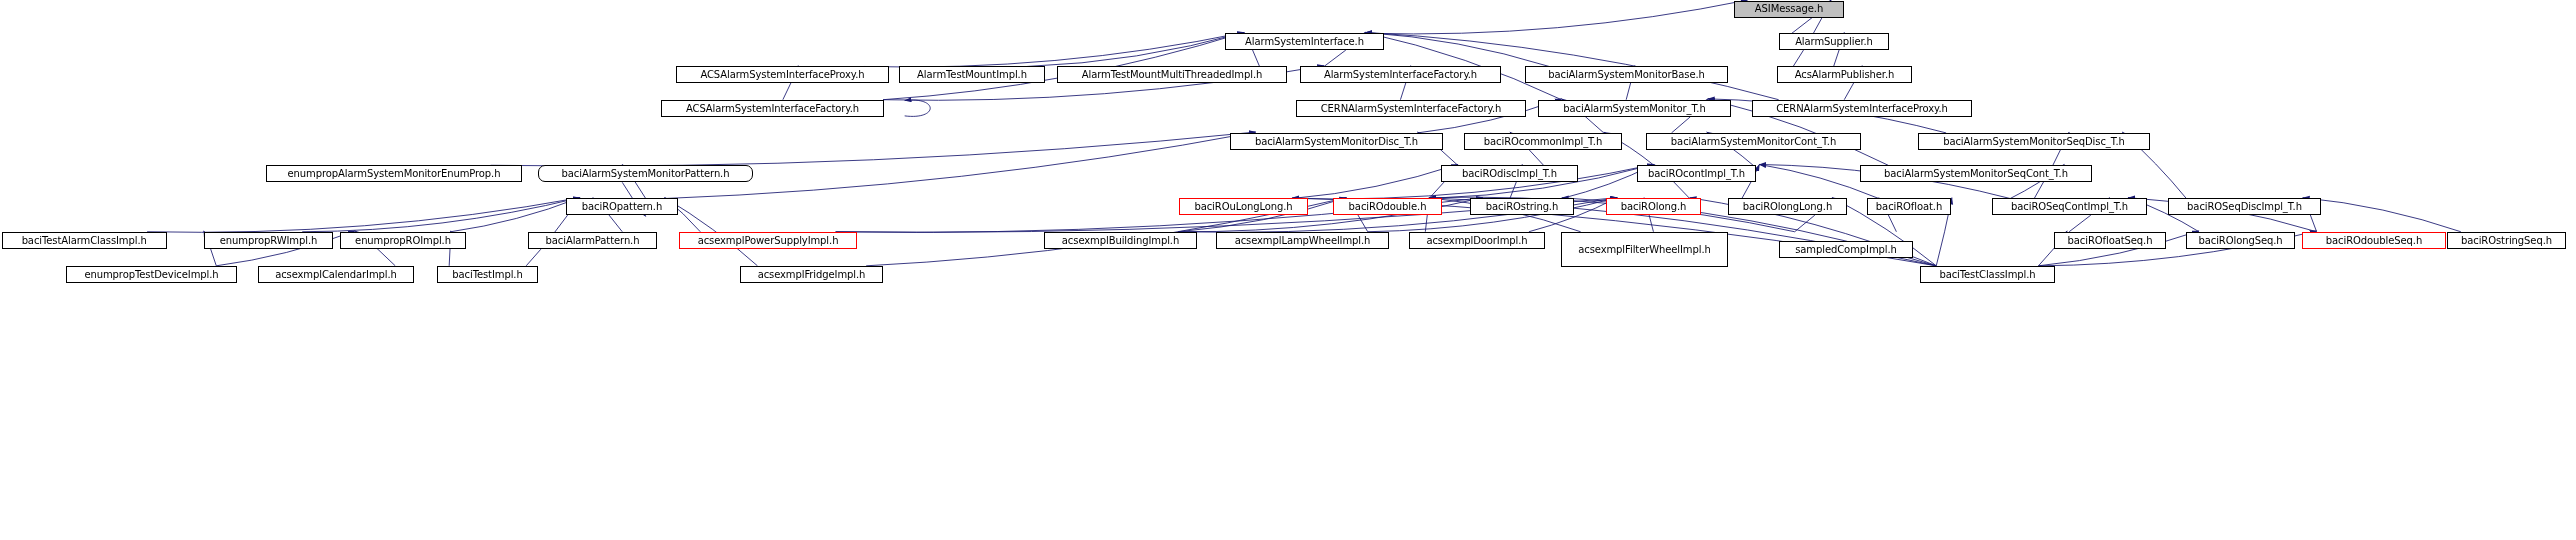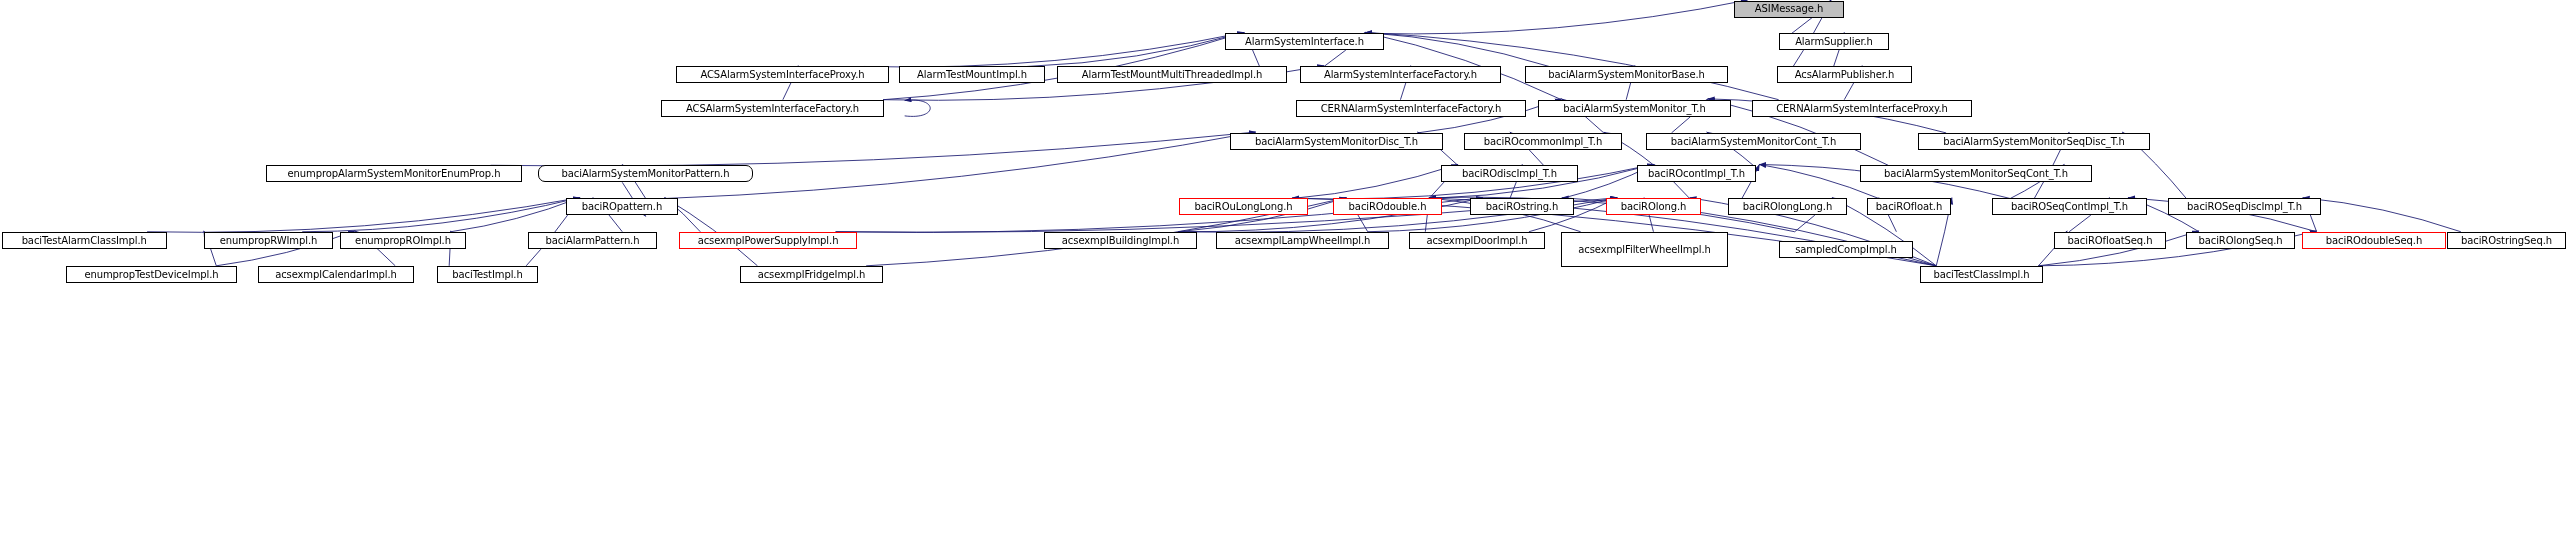--- a/index.html
+++ b/index.html
@@ -252,18 +252,18 @@
       </div>
       <div class="node" style="left: 258px; top: 266px; width: 156px; height: 17px;">
         <span class="lbl">acsexmplCalendarImpl.h</span>
       </div>
       <div class="node" style="left: 437px; top: 266px; width: 101px; height: 17px;">
         <span class="lbl">baciTestImpl.h</span>
       </div>
       <div class="node" style="left: 740px; top: 266px; width: 143px; height: 17px;">
         <span class="lbl">acsexmplFridgeImpl.h</span>
       </div>
-      <div class="node" style="left: 1920px; top: 266px; width: 123px; height: 17px; text-align: right;">
+      <div class="node" style="left: 1920px; top: 266px; width: 135px; height: 17px; text-align: right;">
         <span class="lbl">baciTestClassImpl.h</span>
       </div>
     </div>
 </div>
 
 
 </body></html>

